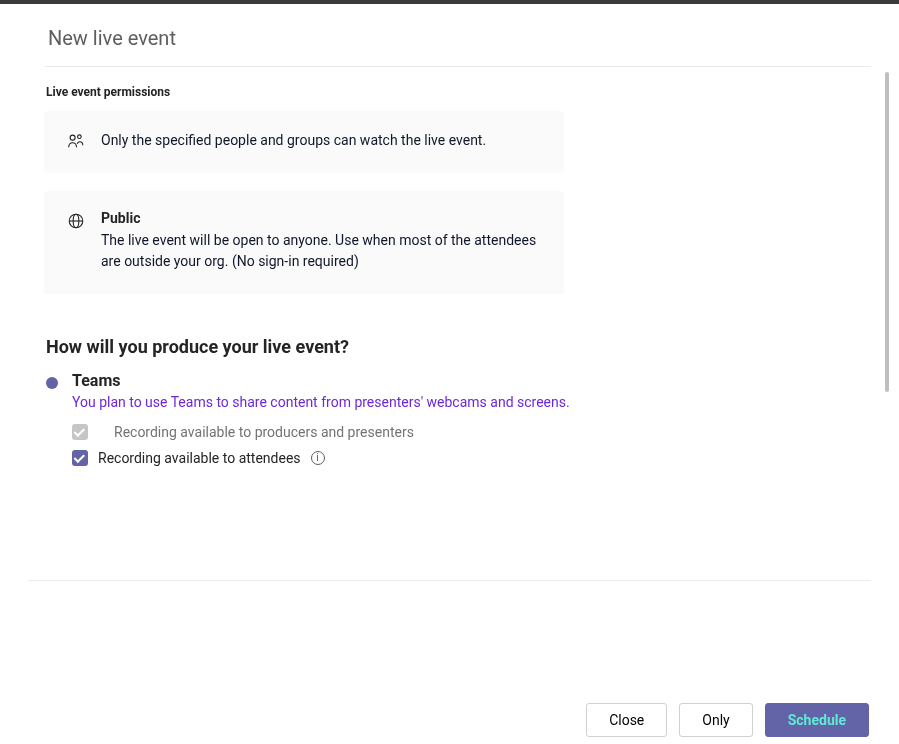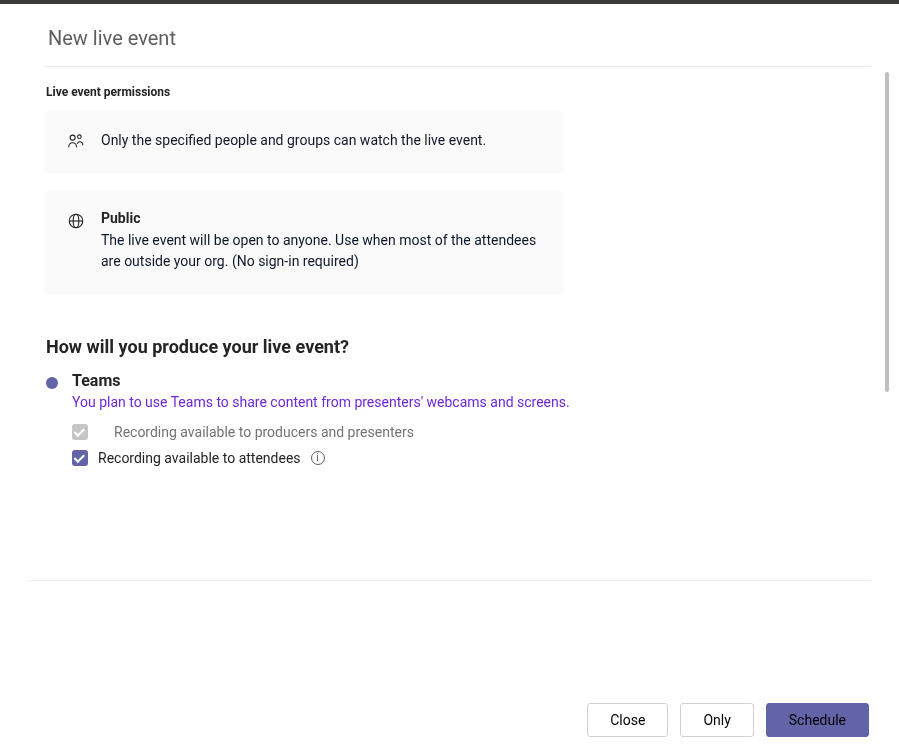--- a/index.html
+++ b/index.html
@@ -170,22 +170,22 @@
     padding: 8px 22px;
     border-radius: 3px;
     border: 1px solid #d1d1d1;
     background: #fff;
     cursor: pointer;
     font-family: inherit;
   }
   .btn.primary {
     background: #6264a7;
     border-color: #6264a7;
-    color: #000000;
-    font-weight: 400;
+    color: #5eead4;
+    font-weight: 700;
   }
 </style>
 </head>
 <body>
 
 <div class="topbar"></div>
 
 <div class="page">
 
   <div class="title">New live event</div>

